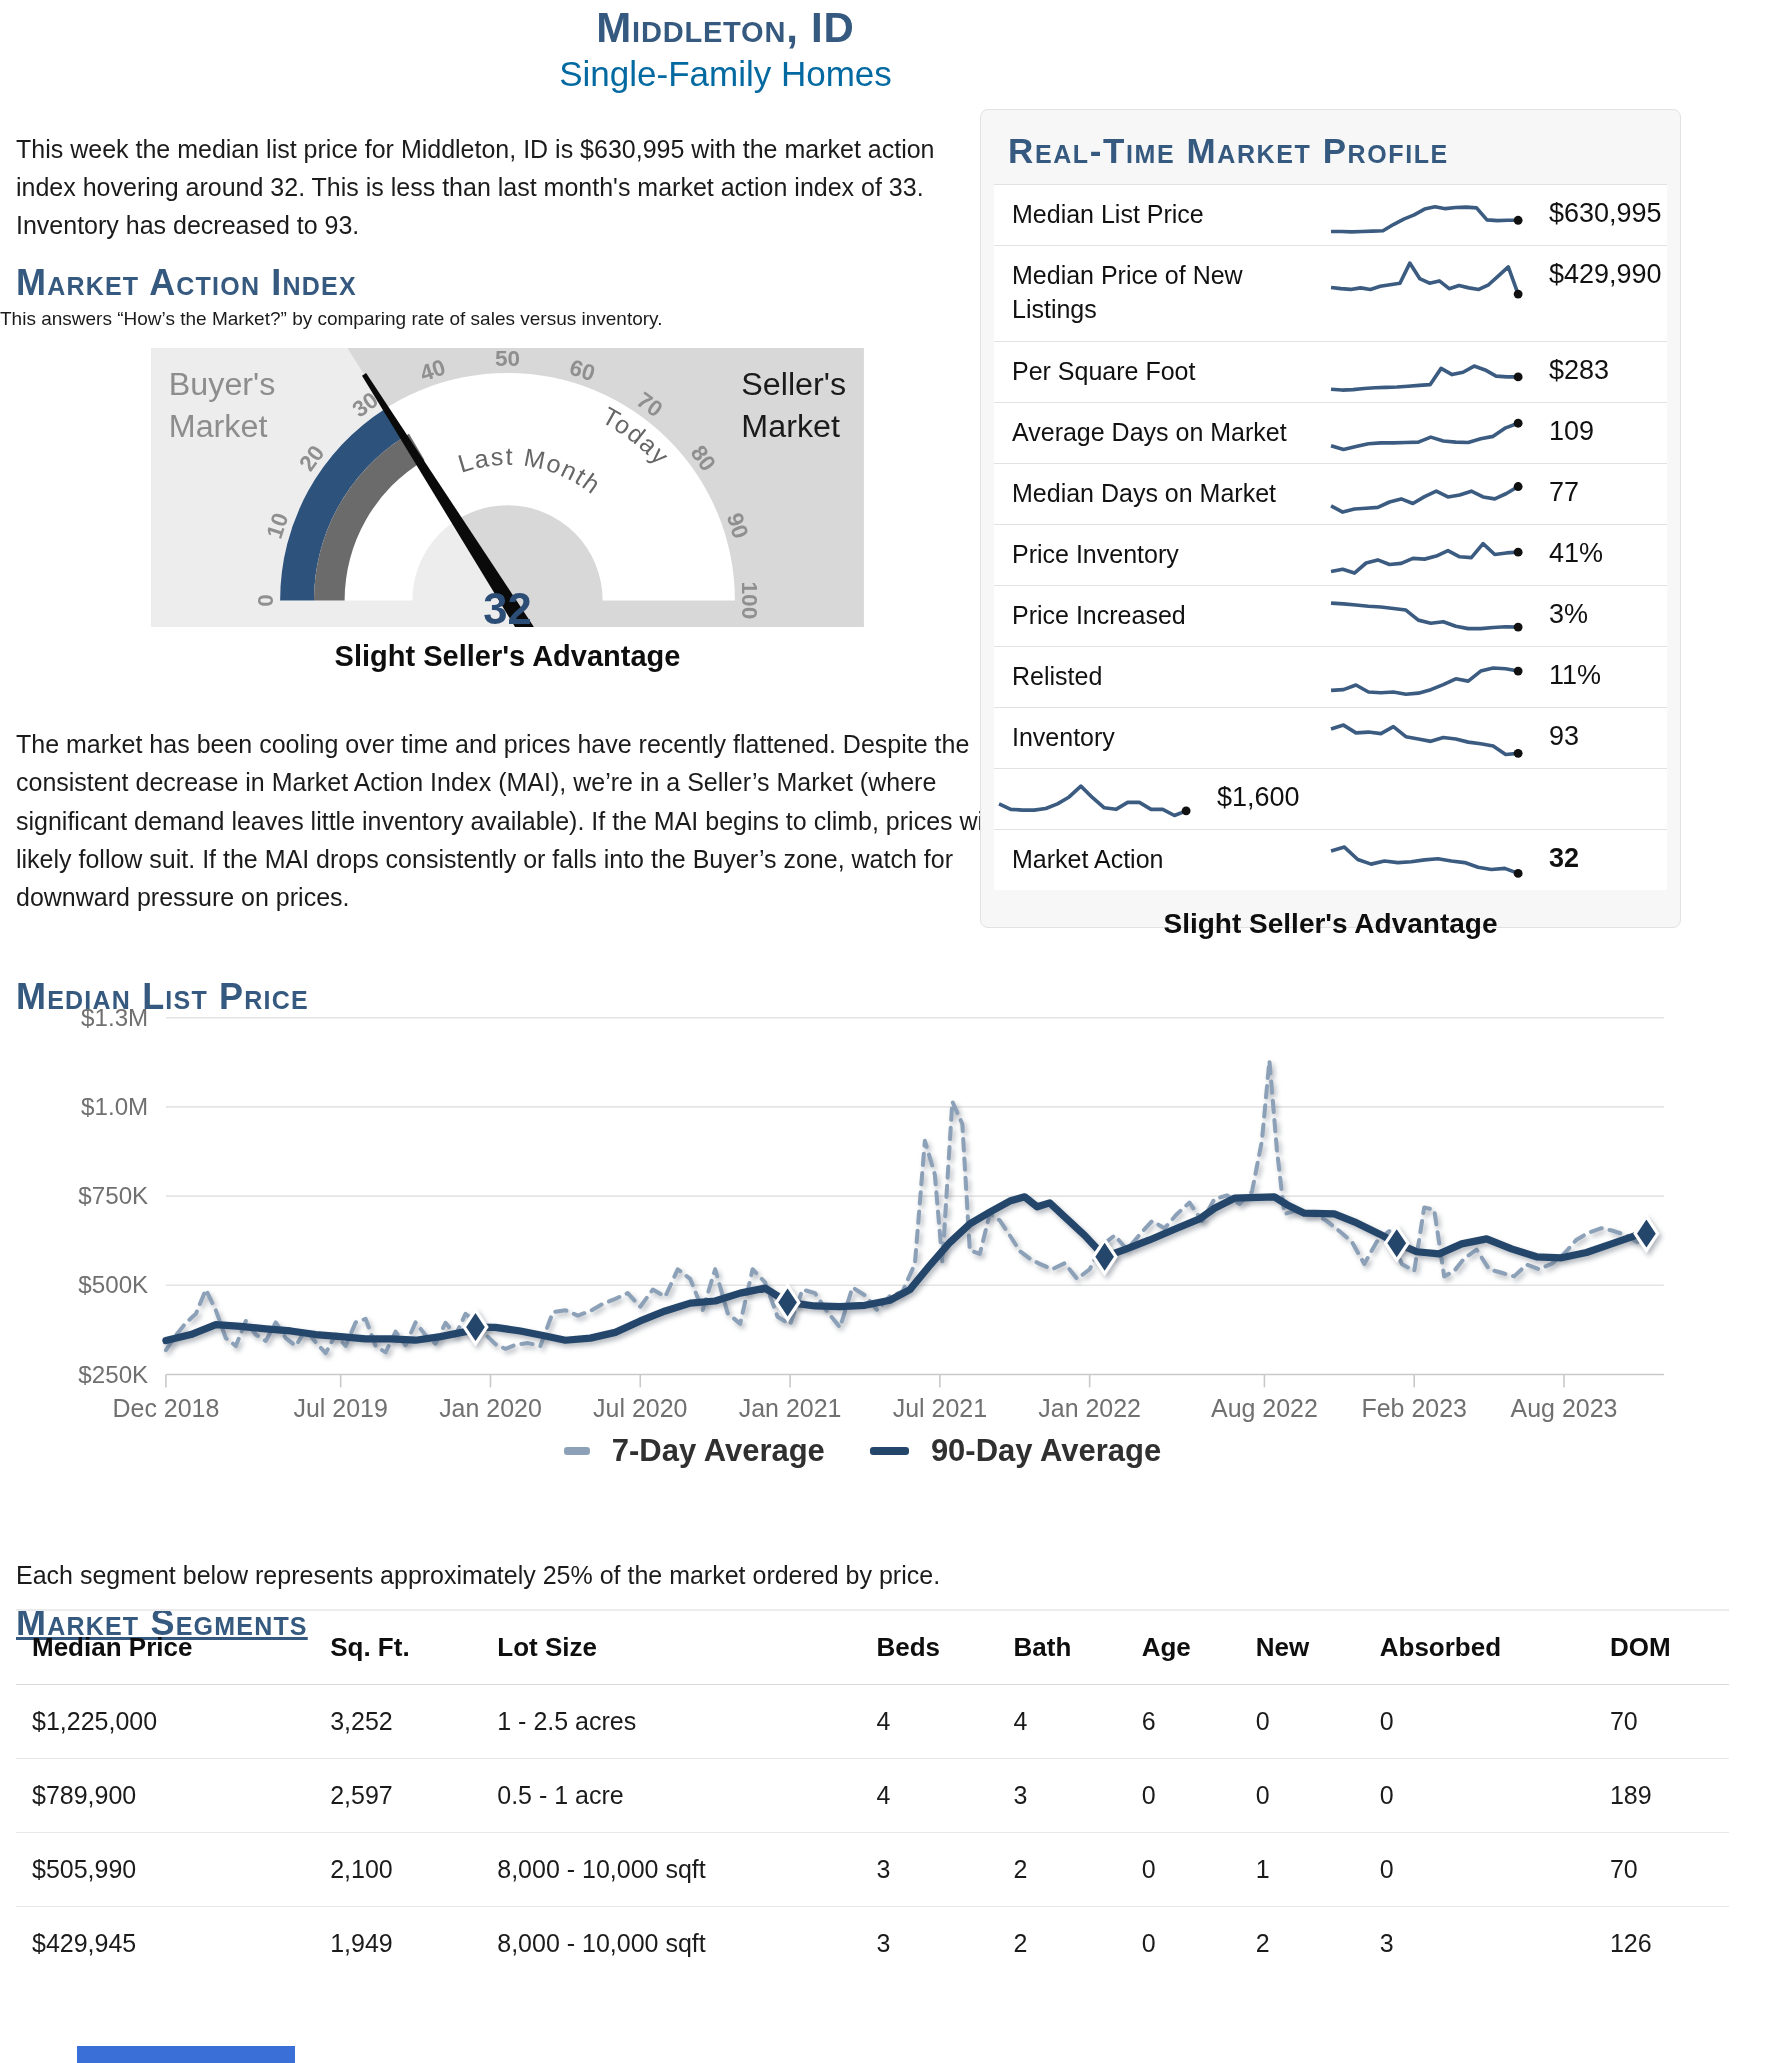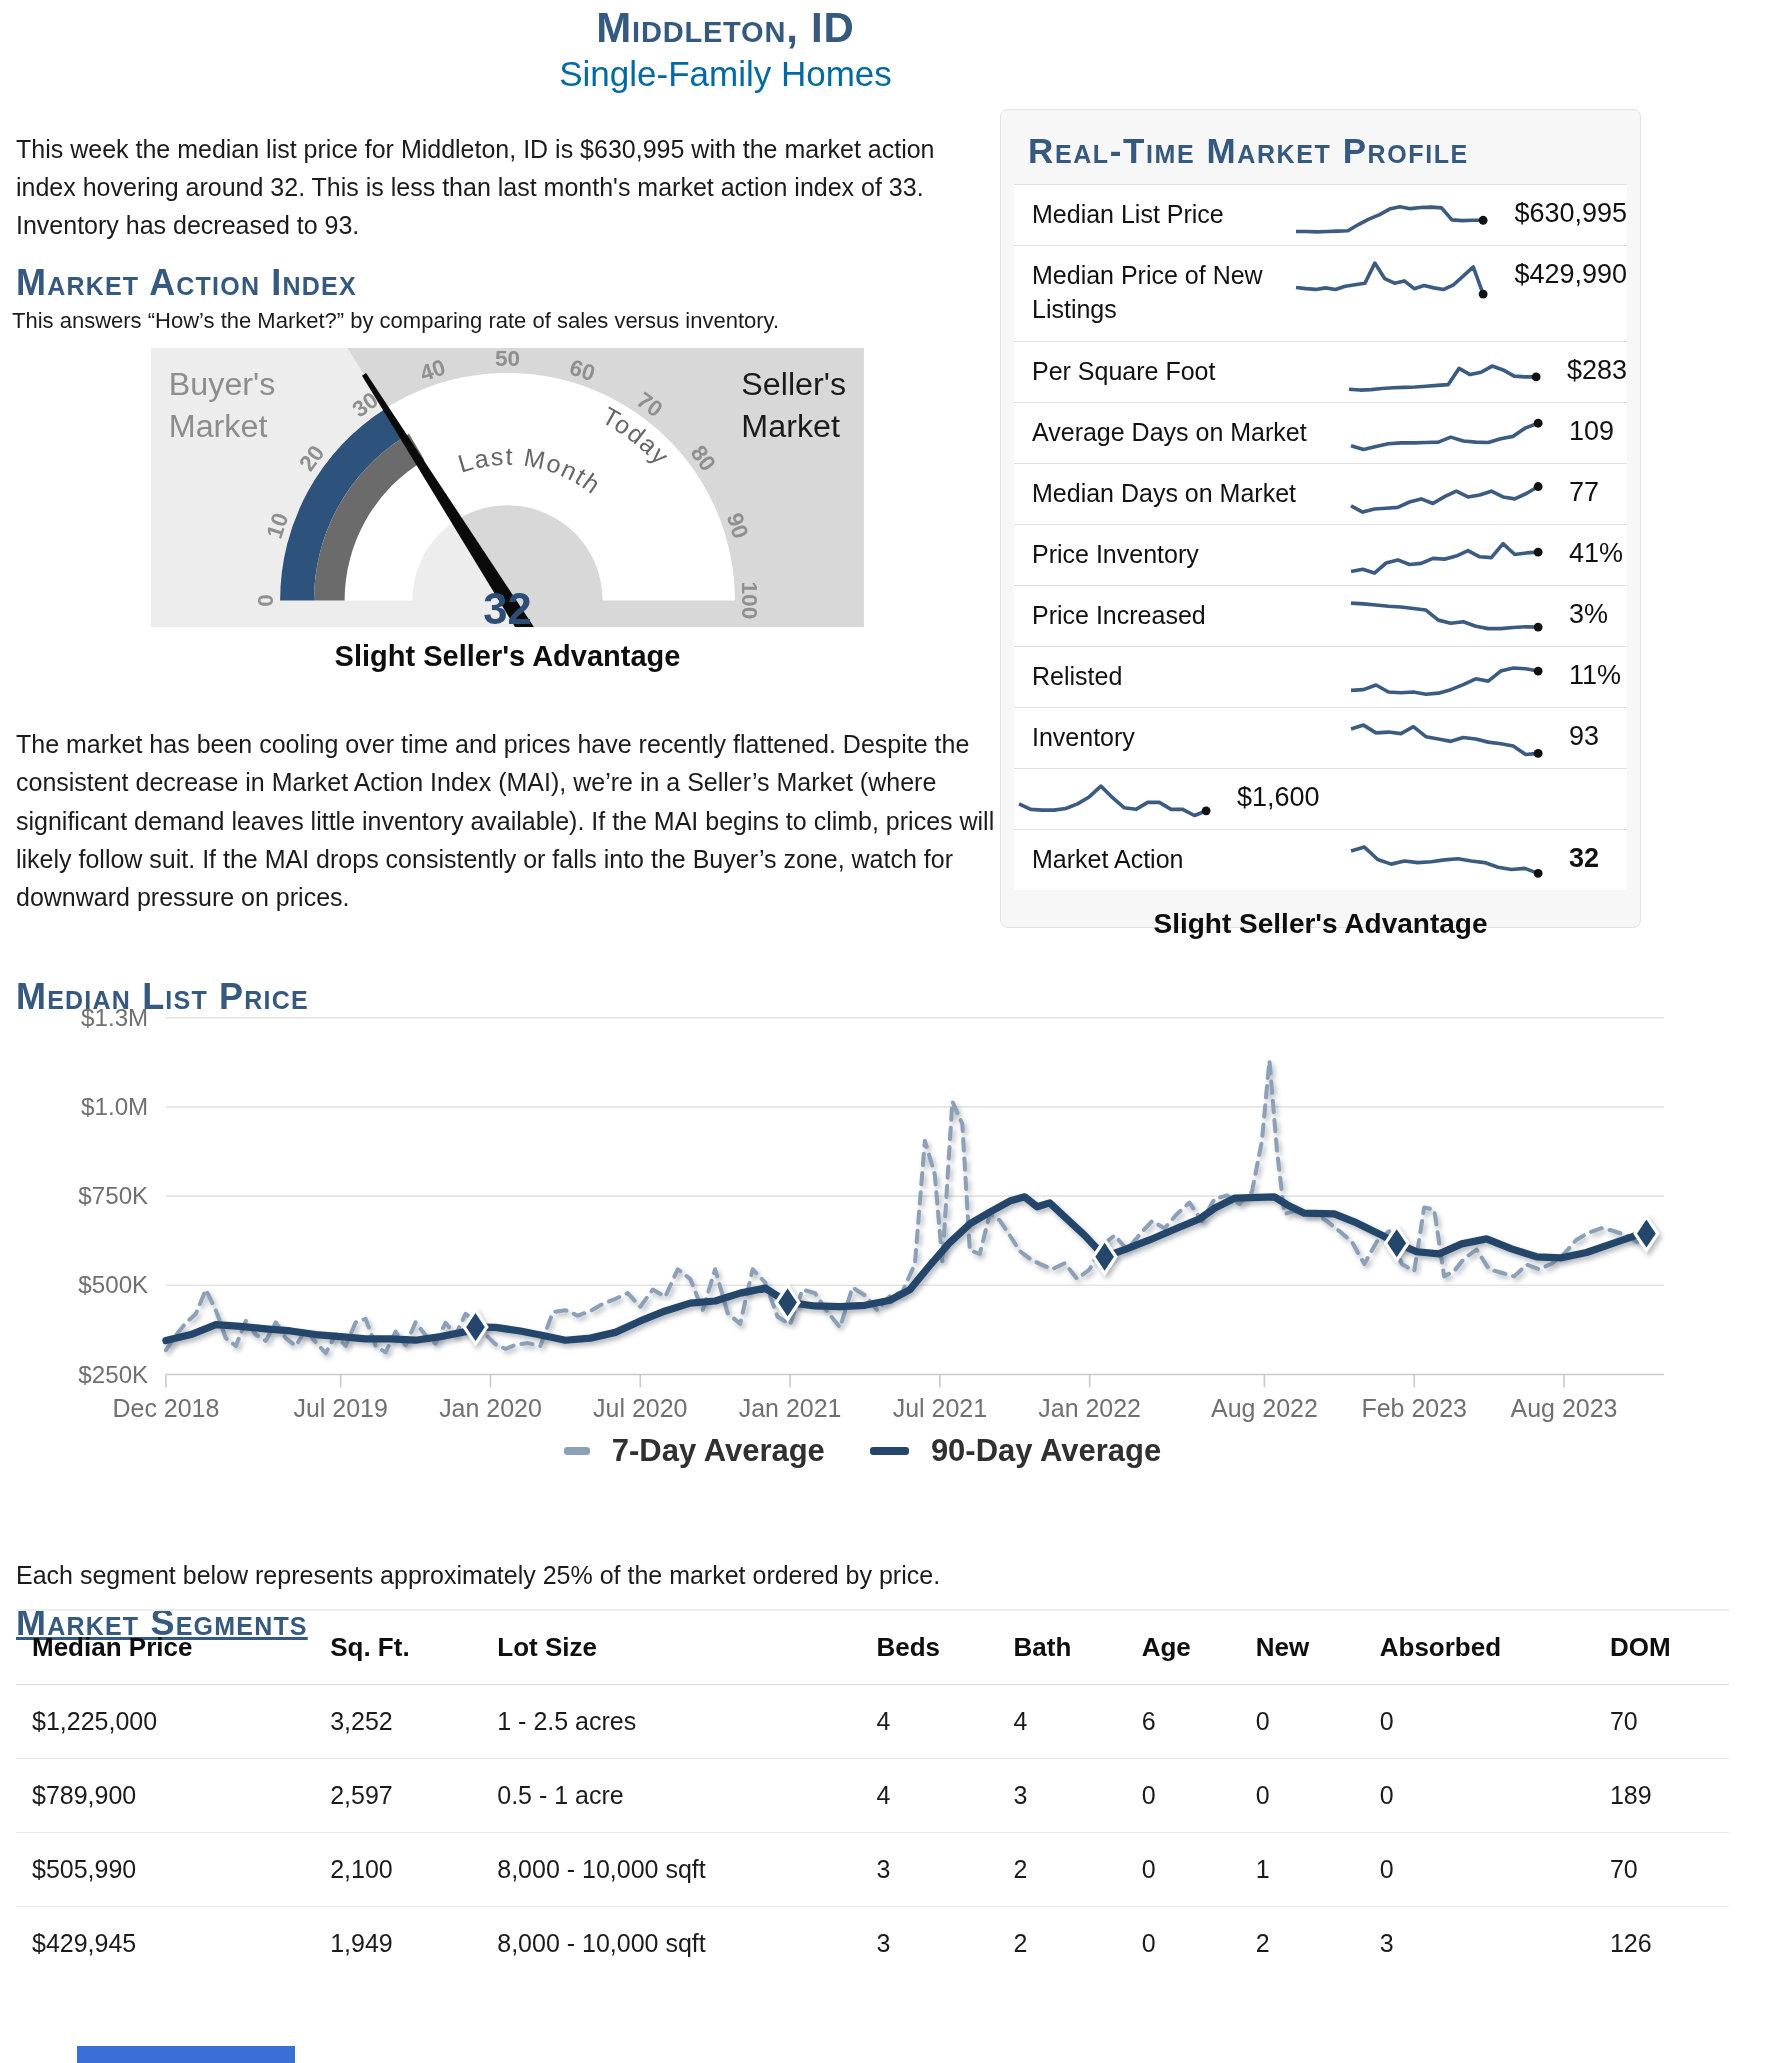--- a/index.html
+++ b/index.html
@@ -5,26 +5,26 @@
   html,body{margin:0;padding:0;background:#fff;}
   .page{position:relative;width:1771px;height:2064px;background:#ffffff;overflow:hidden;
         color:#1b1b1b;font-family:"Liberation Sans",sans-serif;}
   .smallcaps{font-variant:small-caps;font-weight:700;color:#35597f;}
   .header{position:absolute;left:0;top:6.4px;width:1451px;text-align:center;}
   .title{font-size:42px;letter-spacing:0.8px;line-height:1.05;}
   .subtitle{font-size:35px;color:#0369a1;margin-top:3.2px;}
   .intro{position:absolute;left:16px;top:105px;width:975px;font-size:25px;line-height:1.52;}
   .h-section{font-size:36px;letter-spacing:1.2px;}
   #mai-heading{position:absolute;left:16px;top:232px;}
-  #mai-sub{position:absolute;left:12px;top:308px;font-size:22px;}
+  #mai-sub{position:absolute;left:0;top:308px;font-size:19px;}
   #gauge-wrap{position:absolute;left:151px;top:348px;width:713px;height:279px;}
   #gauge-caption{position:absolute;left:151px;top:640px;width:713px;text-align:center;
                  font-size:29px;font-weight:700;color:#0e0e0e;}
   #mai-analysis{position:absolute;left:16px;top:700px;width:992px;font-size:25px;line-height:1.53;}
-  .panel{position:absolute;left:1000px;top:109px;width:641px;height:819px;background:#f7f7f7;
+  .panel{position:absolute;left:980px;top:109px;width:701px;height:819px;background:#f7f7f7;
          border:1.6px solid #e2e2e2;border-radius:8px;box-sizing:border-box;}
   .panel-heading{margin:21px 0 13px 27px;font-size:35px;letter-spacing:1.6px;}
   .profile-rows{margin:0 13px;}
   .profile-row{display:flex;align-items:flex-start;background:#ffffff;border-top:1.6px solid #e2e2e2;
                height:60px;overflow:hidden;}
   .profile-row.tall{height:95px;}
   .profile-label{width:314px;padding:13px 0 0 18px;font-size:25px;line-height:1.35;color:#111;}
   .profile-spark{width:202px;height:50px;margin-top:5.6px;flex:none;}
   .profile-value{padding:13px 0 0 21px;font-size:27px;color:#111;}
   .profile-value.bold{font-weight:700;}

